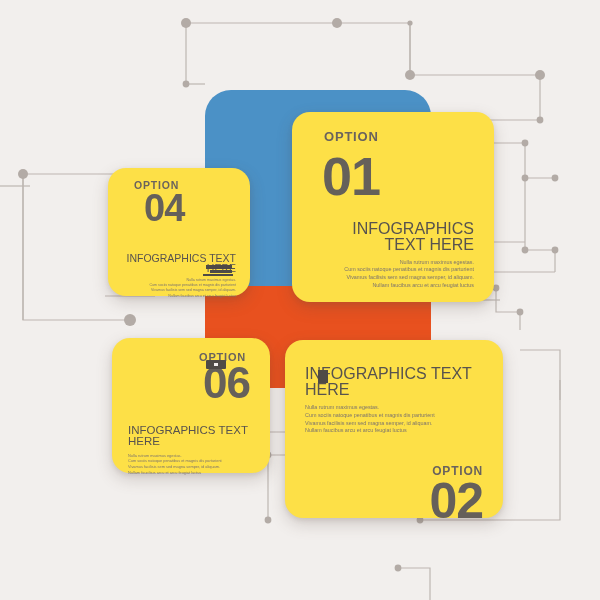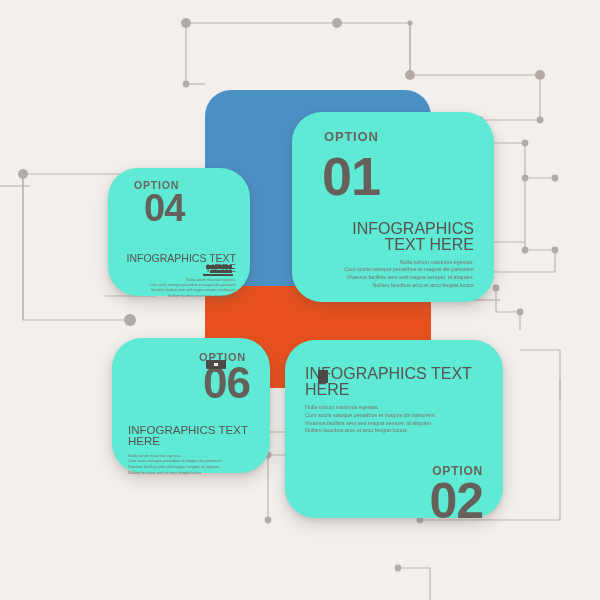--- a/index.html
+++ b/index.html
@@ -50,22 +50,22 @@
     width: 226px;
     height: 102px;
     background: #e8511f;
     border-bottom-left-radius: 26px;
     border-bottom-right-radius: 26px;
   }
 
   
   .card {
     position: absolute;
-    background: #5eead4;
-    border-radius: 30px;
+    background: #fde047;
+    border-radius: 18px;
     box-shadow: 0 6px 16px rgba(90,75,65,0.22),
                 0 2px 5px rgba(90,75,65,0.12);
     z-index: 4;
     box-sizing: border-box;
   }
 
   #card-01 {
     left: 292px;
     top: 112px;
     width: 202px;

